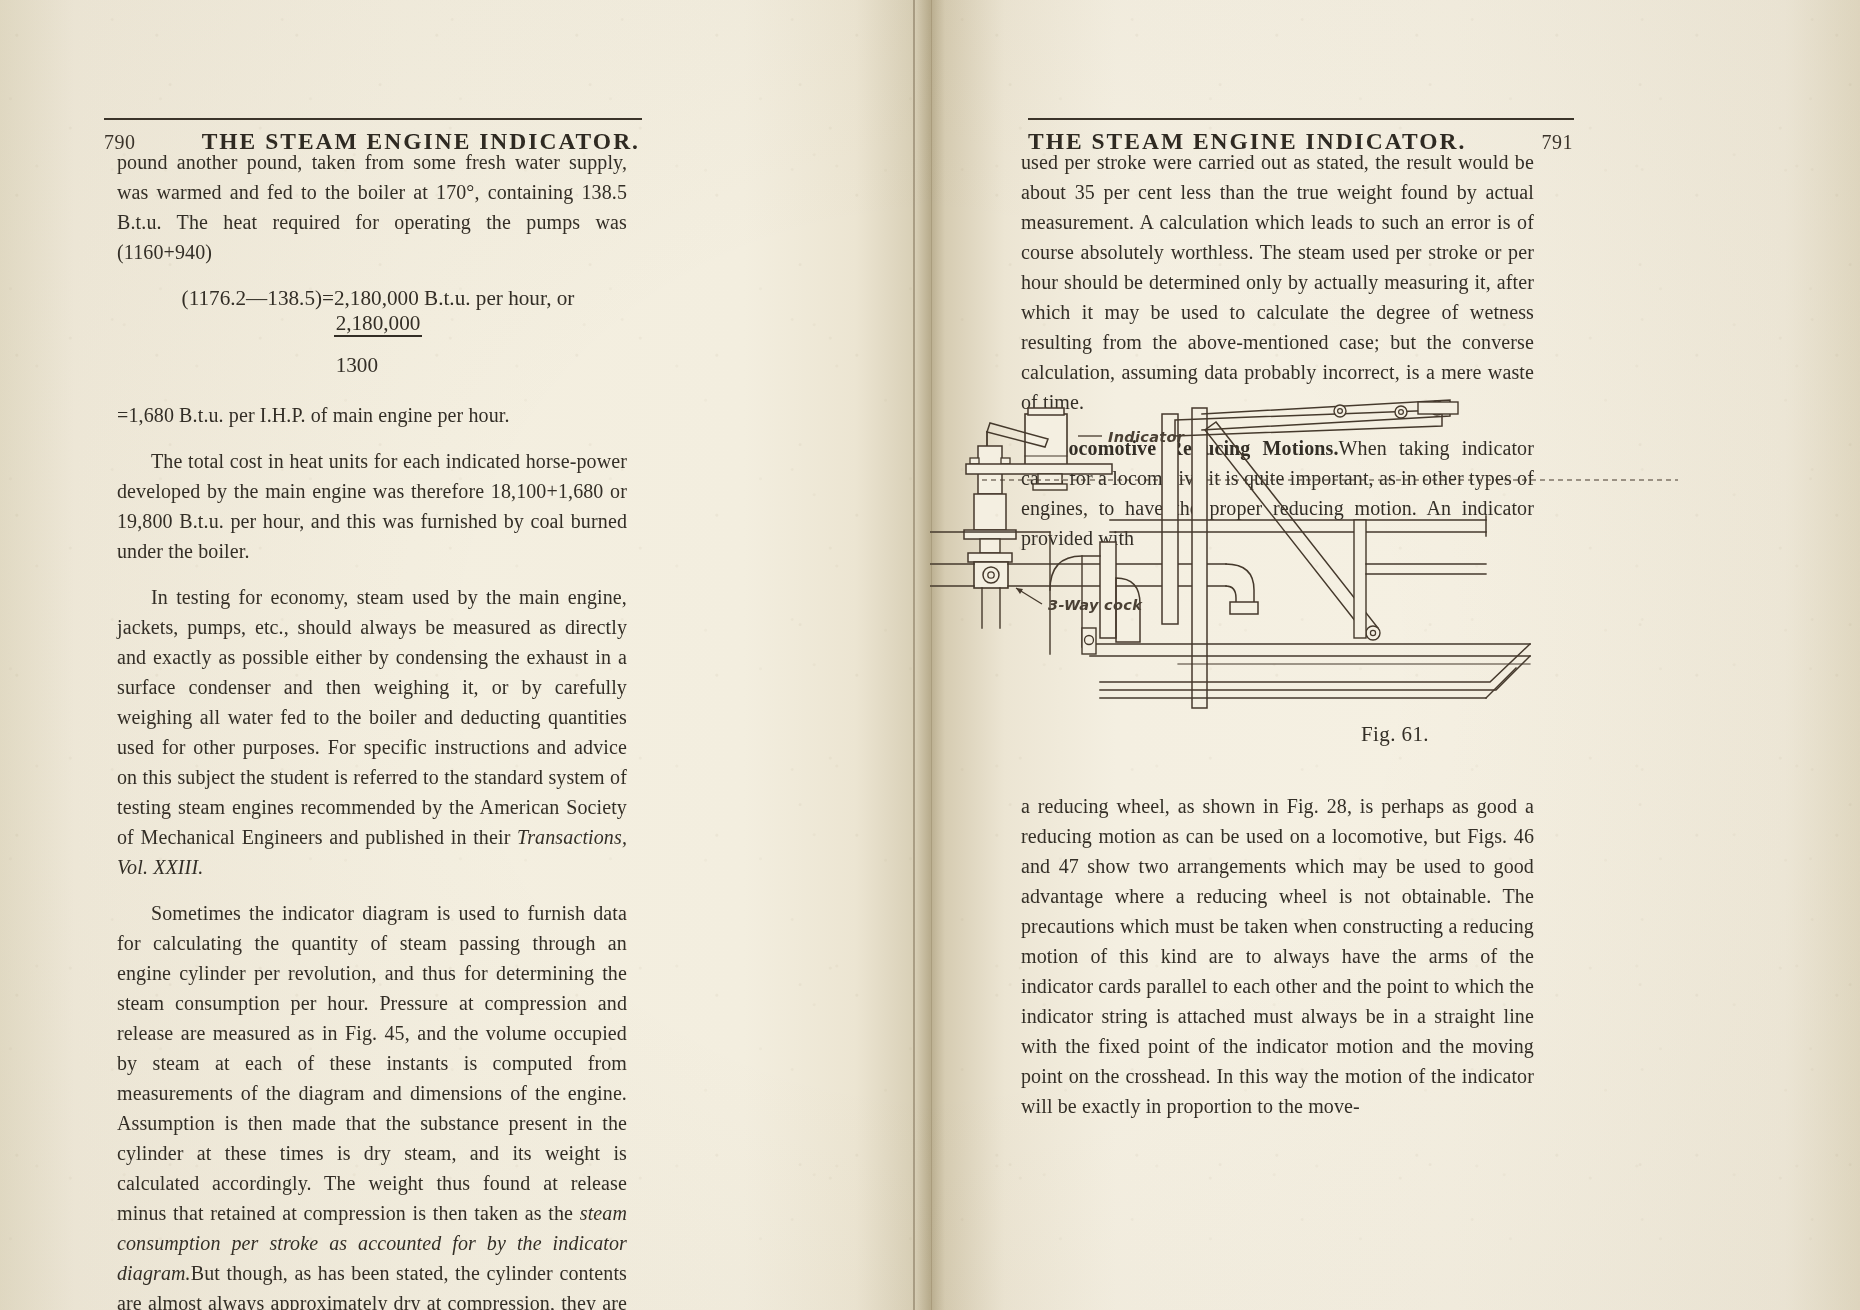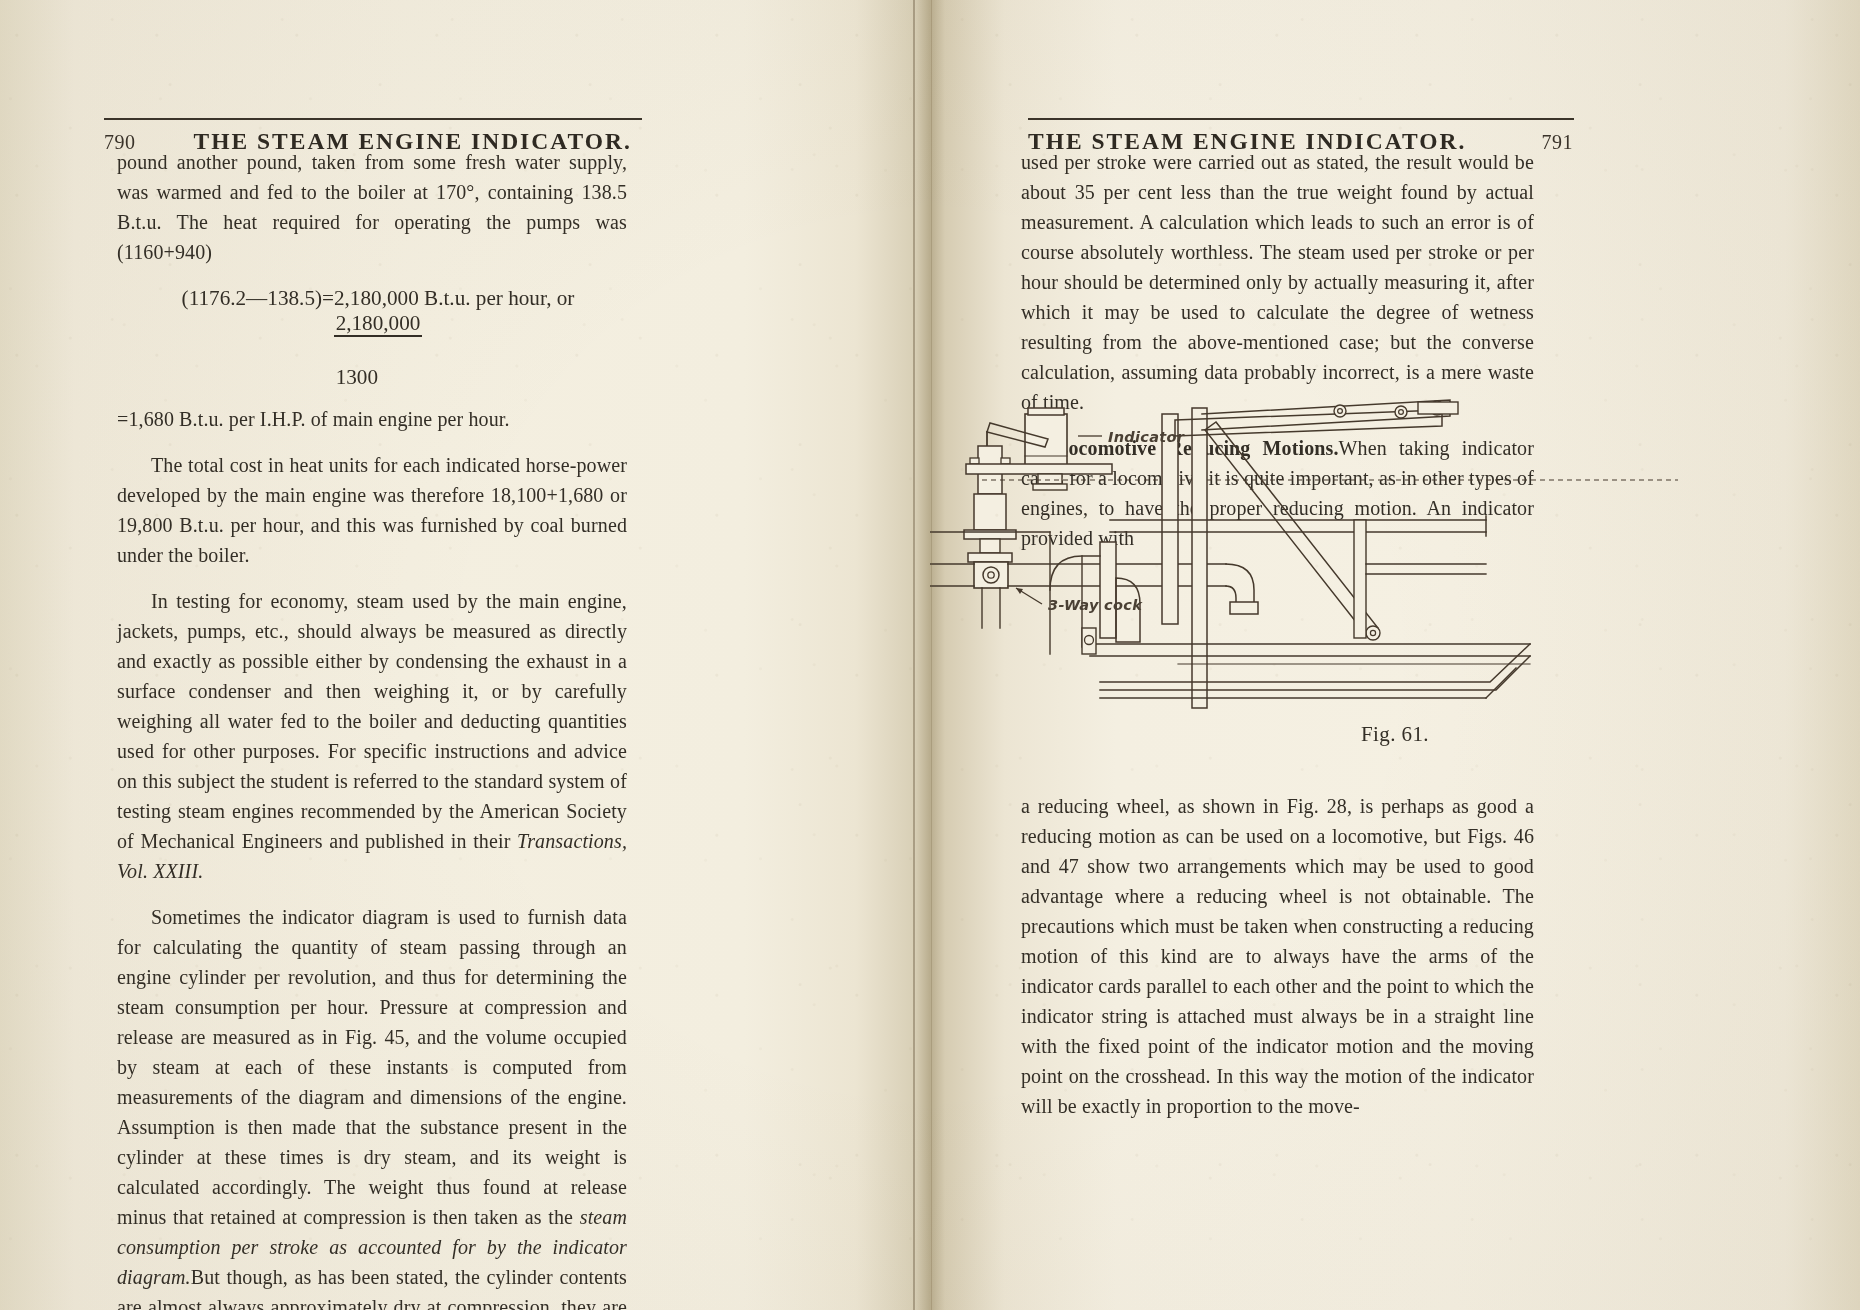--- a/index.html
+++ b/index.html
@@ -61,42 +61,42 @@
   .bld{font-weight:bold;}
 
   
   .mathline{
     font-size:21.2px;line-height:30px;position:relative;margin:0;
     display:flex;align-items:center;flex-direction:column;
   }
   .frac{display:inline-flex;flex-direction:column;align-items:flex-start;
         vertical-align:middle;line-height:1.05;margin:0 1px;position:relative;top:-1px;}
   .frac .num{font-size:21.2px;padding:0 2px;}
-  .frac .den{font-size:21.2px;padding:8px 2px;margin-top:20px;}
+  .frac .den{font-size:21.2px;padding:16px 2px;}
   .frac .bar{width:100%;height:2px;background:#332e26;margin:1px 0;}
 
   .figwrap{position:absolute;}
   .figcap{position:absolute;width:100%;text-align:center;font-size:21px;color:#332e26;letter-spacing:.4px;}
 
   .fig-label{
     font-family:"DejaVu Sans", sans-serif;
     font-style:italic;font-weight:600;font-size:14.5px;fill:#4a4034;
     letter-spacing:.3px;
   }
   svg .ln{stroke:#45392c;fill:none;stroke-linecap:square;}
   svg .fill-w{fill:#f4efe1;stroke:#45392c;}
 </style>
 </head>
 <body>
 
 <div class="spread">
 
   <div class="page page-left">
 
-    <div class="hdr" style="left:104px;top:86px;width:536px;justify-content:flex-start;gap:58px;">
+    <div class="hdr" style="left:104px;top:86px;width:536px;justify-content:space-between;gap:58px;">
       <span class="folio">790</span>
       <span class="runhead">THE STEAM ENGINE INDICATOR.</span>
     </div>
     <div class="rule" style="left:104px;top:118px;width:538px;"></div>
 
     <div class="col" style="left:101px;top:131px;width:542px;">
 
       <p>pound another pound, taken from some fresh water supply, was warmed and fed to the boiler at 170°, containing 138.5 B.t.u. The heat required for operating the pumps was (1160+940)</p>
 
       <div class="mathline" style="margin-top:4px;padding-left:12px;">

